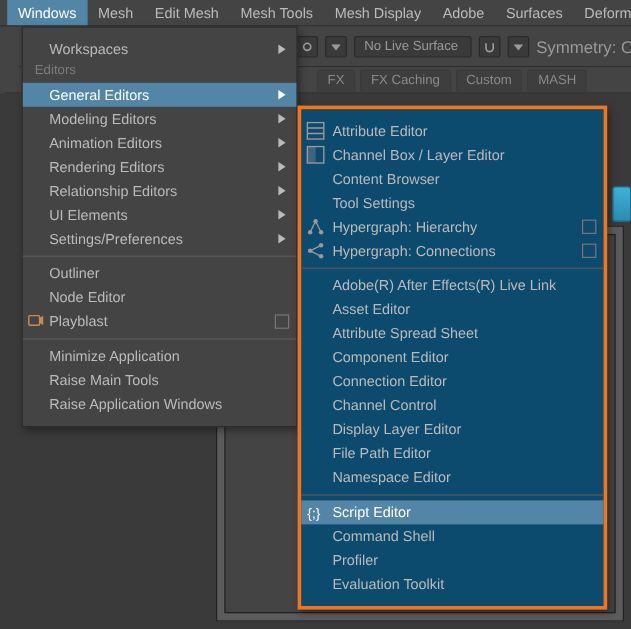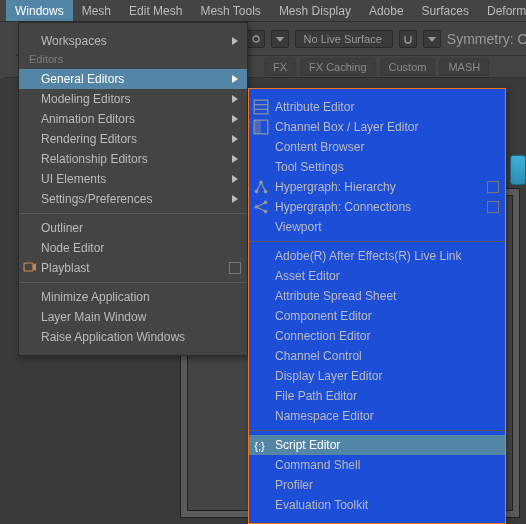--- a/index.html
+++ b/index.html
@@ -34,21 +34,21 @@
 .dd-section-label { color: #7d7d7d; font-size: 11px; padding: 2px 8px 4px 10px; }
 .dd-item { position: relative; height: 20px; display: flex; align-items: center; padding-left: 22px; padding-right: 22px; color: #bbbbbb; cursor: default; }
 .dd-item.highlight { background: #5285a6; color: #ffffff; }
 .dd-item .arrow { position: absolute; right: 8px; top: 4px; }
 .dd-item .arrow svg { width: 8px; height: 10px; }
 .dd-item .optbox { position: absolute; right: 6px; top: 4px; width: 12px; height: 12px; border: 1px solid #777; }
 .dd-item .lefticon { position: absolute; left: 4px; top: 2px; width: 14px; height: 14px; display: flex; align-items: center; justify-content: center; }
 .dd-sep { height: 1px; background: #5a5a5a; margin: 4px 0; }
 
 
-.dropdown2 { position: absolute; left: 248px; top: 88px; width: 258px; background: #1d4ed8; border: 1px solid #f97316; box-shadow: 2px 3px 6px rgba(0,0,0,0.35); }
+.dropdown2 { position: absolute; left: 248px; top: 88px; width: 258px; background: #0c4a6e; border: 3px solid #f97316; box-shadow: 2px 3px 6px rgba(0,0,0,0.35); }
 .dd2-item { position: relative; height: 20px; display: flex; align-items: center; padding-left: 26px; padding-right: 22px; color: #bbbbbb; cursor: default; white-space: nowrap; }
 .dd2-item.highlight { background: #5285a6; color: #ffffff; }
 .dd2-item .optbox { position: absolute; right: 6px; top: 4px; width: 12px; height: 12px; border: 1px solid #777; }
 .dd2-item .lefticon { position: absolute; left: 4px; top: 2px; width: 16px; height: 16px; display: flex; align-items: center; justify-content: center; }
 .arrow-fill { fill: #bbbbbb; }
 .dd-item.highlight .arrow-fill { fill: #ffffff; }
 </style>
 </head>
 <body>
 
@@ -175,21 +175,21 @@
     <span>Playblast</span>
     <span class="optbox"></span>
   </div>
 
   <div class="dd-sep"></div>
 
   <div class="dd-item">
     <span>Minimize Application</span>
   </div>
   <div class="dd-item">
-    <span>Layer Main Window</span>
+    <span>Raise Main Tools</span>
   </div>
   <div class="dd-item">
     <span>Raise Application Windows</span>
   </div>
   <div class="dd-spacer"></div>
 </div>
 
 <div class="dropdown2">
   <div class="dd-spacer"></div>
 
@@ -237,23 +237,20 @@
           <circle cx="3" cy="7" r="1.6" fill="#9a9a9a"></circle>
           <circle cx="11" cy="3" r="1.6" fill="#9a9a9a"></circle>
           <circle cx="11" cy="11" r="1.6" fill="#9a9a9a"></circle>
           <line x1="3" y1="7" x2="11" y2="3" stroke="#9a9a9a"></line>
           <line x1="3" y1="7" x2="11" y2="11" stroke="#9a9a9a"></line>
         </svg>
     </span>
     <span>Hypergraph: Connections</span>
     <span class="optbox"></span>
   </div>
-  <div class="dd2-item">
-    <span>Viewport</span>
-  </div>
 
   <div class="dd-sep"></div>
 
   <div class="dd2-item">
       <span>Adobe(R) After Effects(R) Live Link</span>
     </div>
   <div class="dd2-item">
       <span>Asset Editor</span>
     </div>
   <div class="dd2-item">

